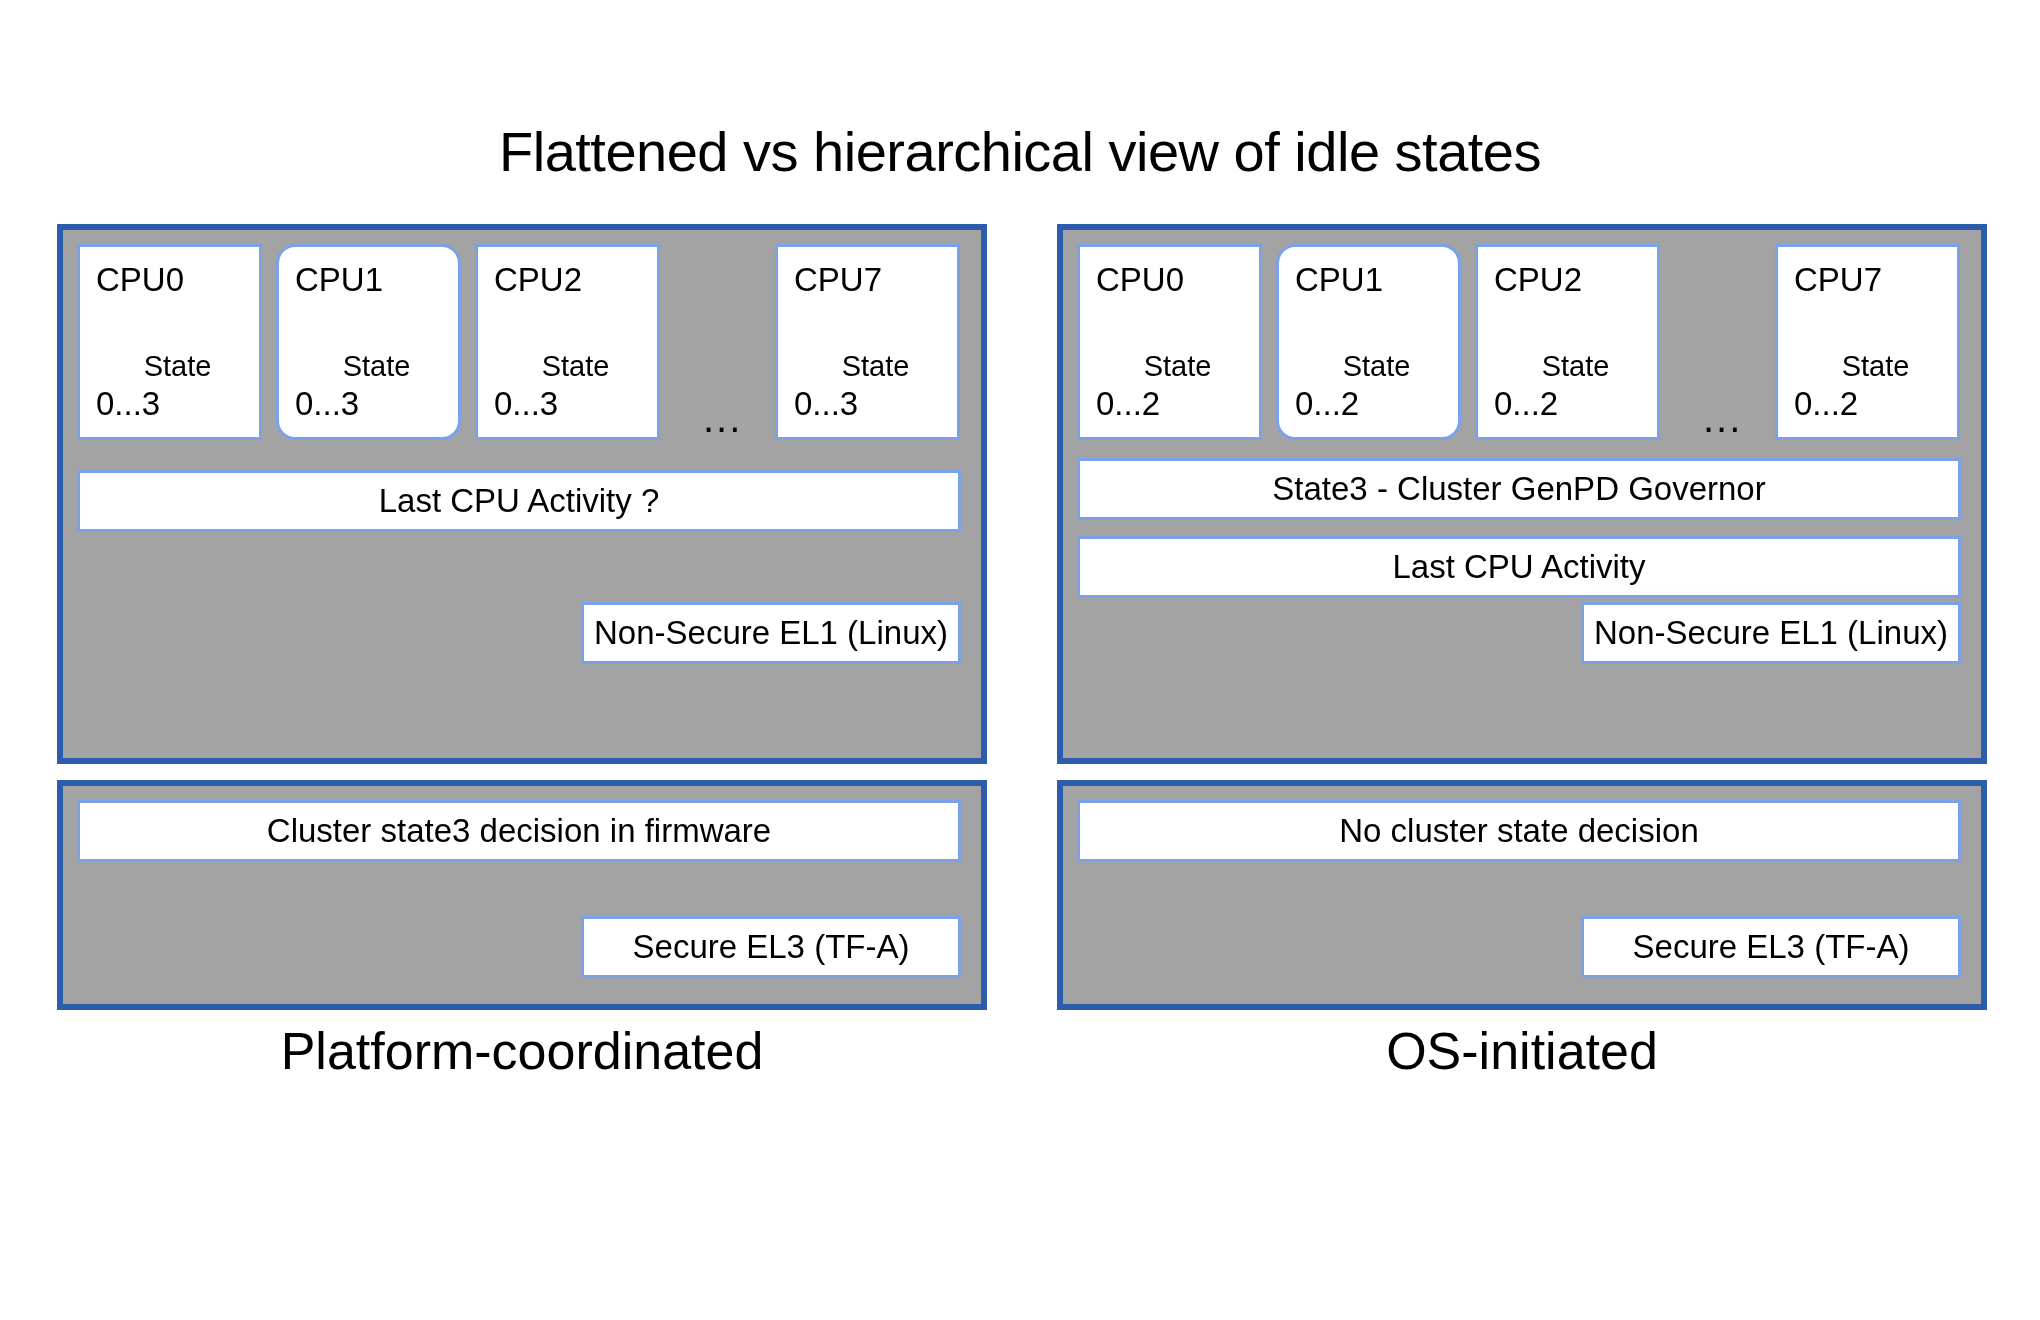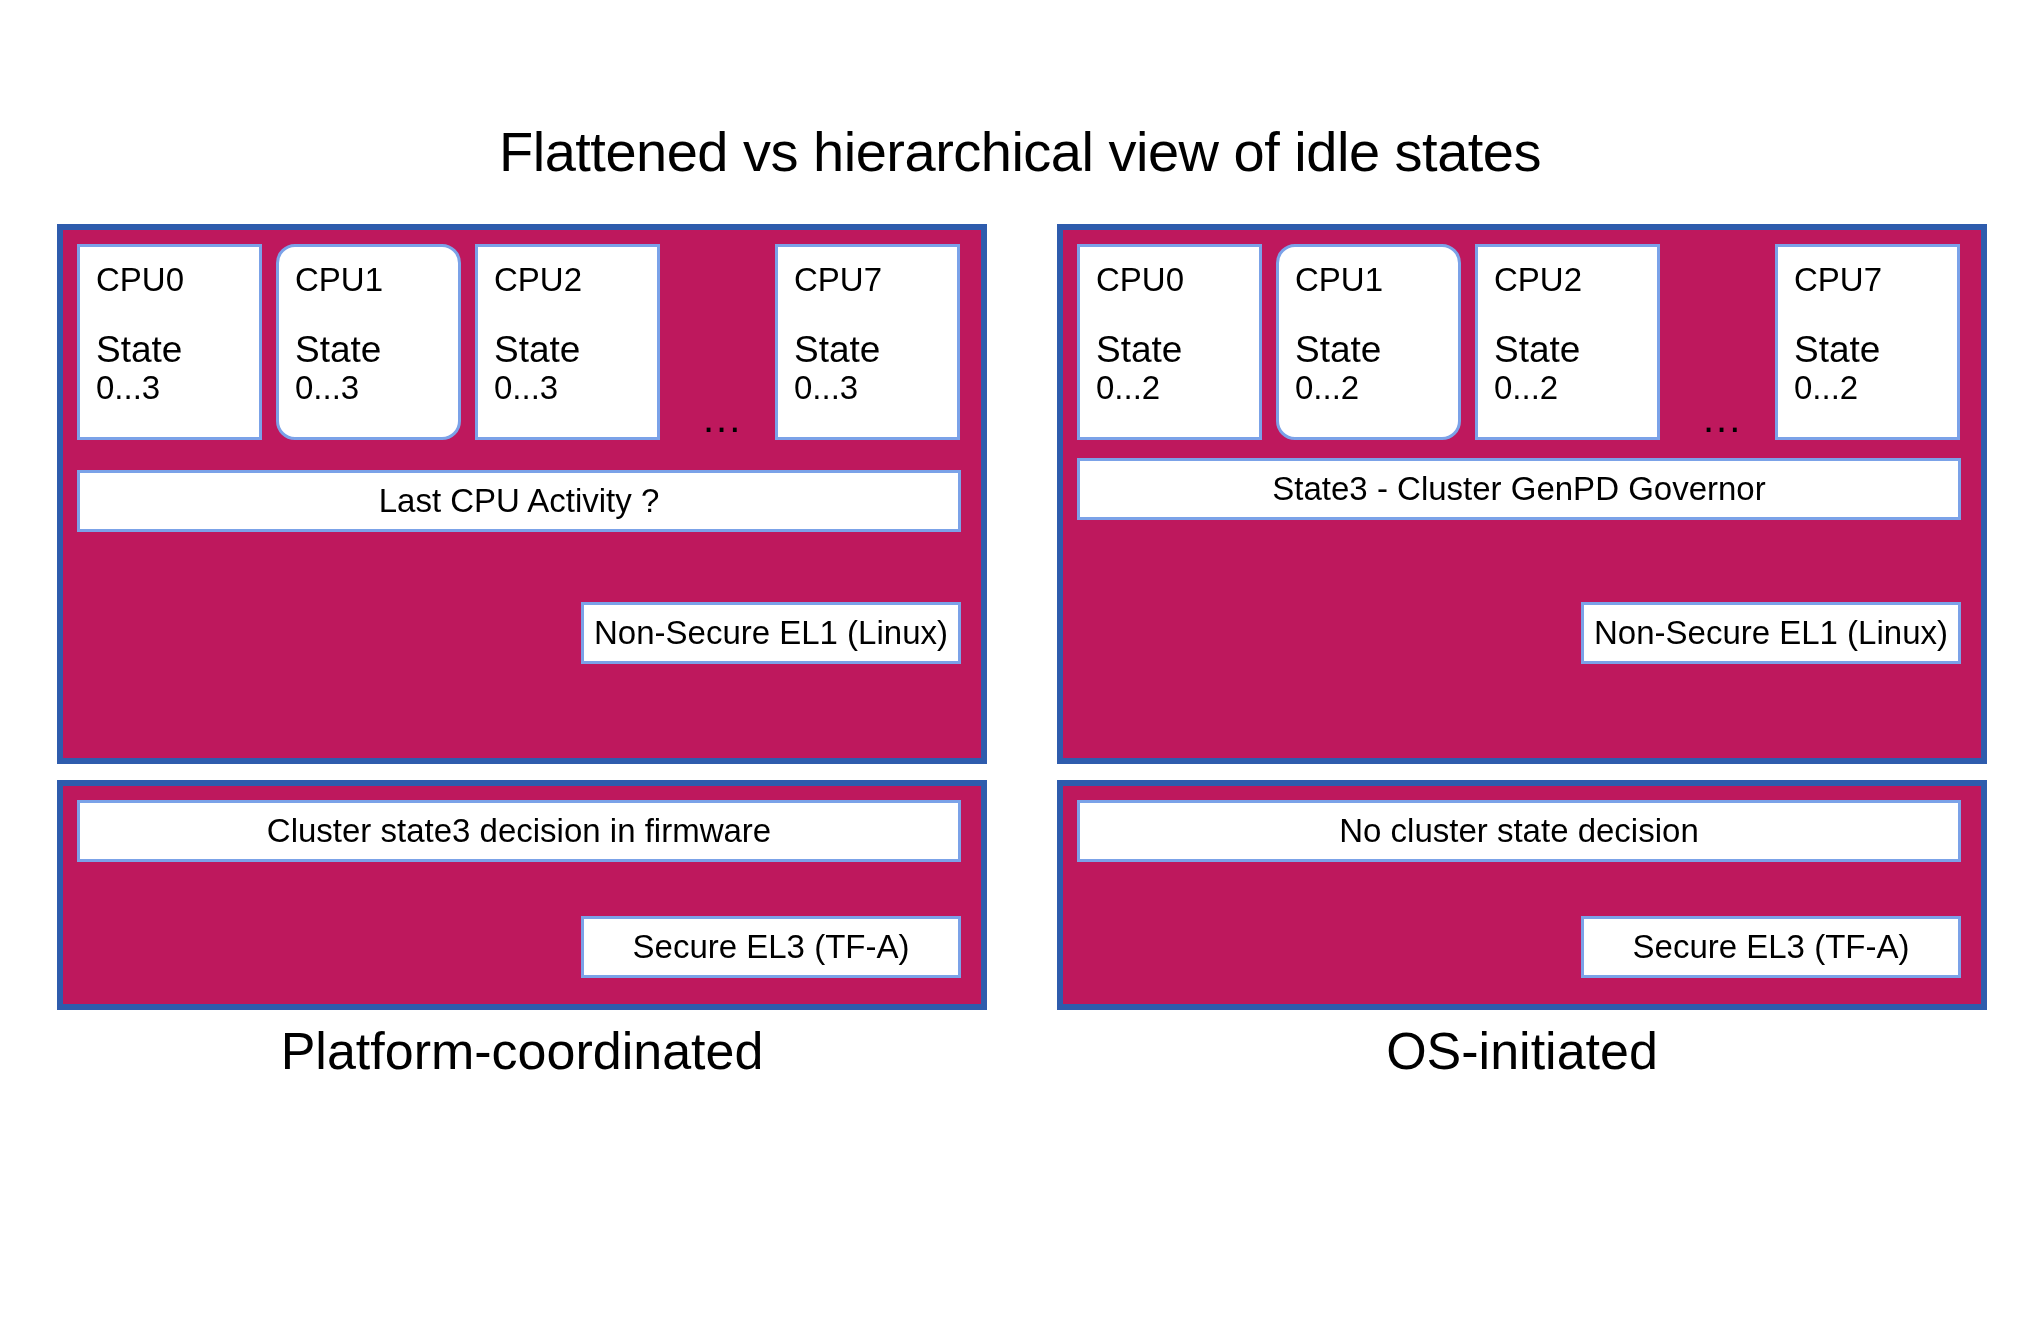--- a/index.html
+++ b/index.html
@@ -40,21 +40,21 @@
     top: 224px;
     width: 930px;
   }
   #column-platform-coordinated { left: 57px; }
   #column-os-initiated        { left: 1057px; }
 
   
   .panel {
     position: relative;
     border: 6px solid #2e5cad;
-    background: #be185d;
+    background: #a3a3a3;
   }
   .panel-os {
     height: 540px;
   }
   .panel-fw {
     height: 230px;
     margin-top: 16px;
   }
 
   
@@ -78,23 +78,24 @@
     display: block;
     padding: 14px 0 0 16px;
   }
   .cpu-box .cpu-label {
     display: block;
     font-size: 33px;
     line-height: 38px;
   }
   .cpu-box .cpu-state {
     display: block;
-    margin-top: 32px;
-    font-size: 37px;
-    line-height: 38px;
+    margin-top: 48px;
+    font-size: 29px;
+    line-height: 38px;
+    text-align: center;
   }
   .cpu-box .cpu-state-range {
     display: block;
     font-size: 33px;
     line-height: 38px;
   }
 
   .cpu-0 { left: 14px; }
   .cpu-1 { left: 213px; border-radius: 19px; }
   .cpu-2 { left: 412px; }
@@ -232,20 +233,21 @@
       <div class="cpu-ellipsis">...</div>
 
       <div class="ibox cpu-box cpu-7">
         <span class="cpu-label">CPU7</span>
         <span class="cpu-state">State</span>
         <span class="cpu-state-range">0...2</span>
       </div>
 
       <div class="ibox bar-wide" id="right-genpd-governor">State3 - Cluster GenPD Governor</div>
 
+      <div class="ibox bar-wide" id="right-last-cpu-activity">Last CPU Activity</div>
 
       <div class="ibox badge-el" id="right-nsel1">Non-Secure EL1 (Linux)</div>
     </div>
 
     <div class="panel panel-fw">
       <div class="ibox fw-bar">No cluster state decision</div>
       <div class="ibox fw-badge">Secure EL3 (TF-A)</div>
     </div>
   </div>
 

